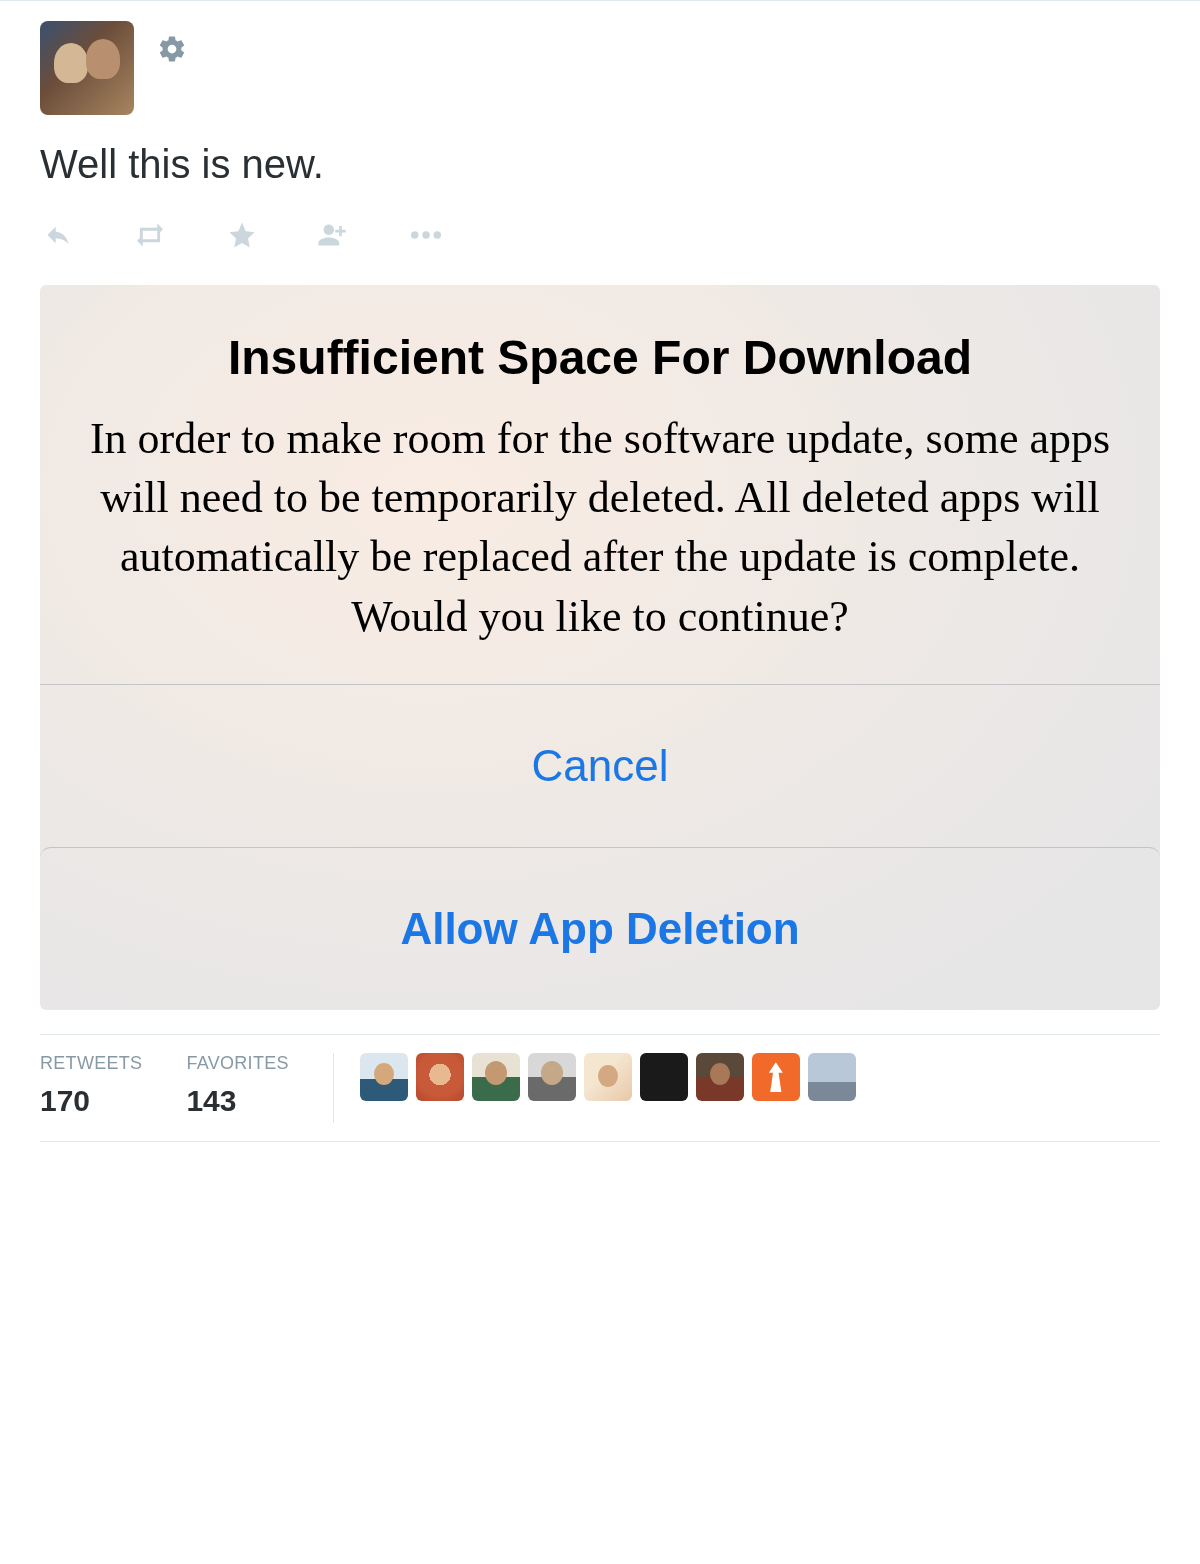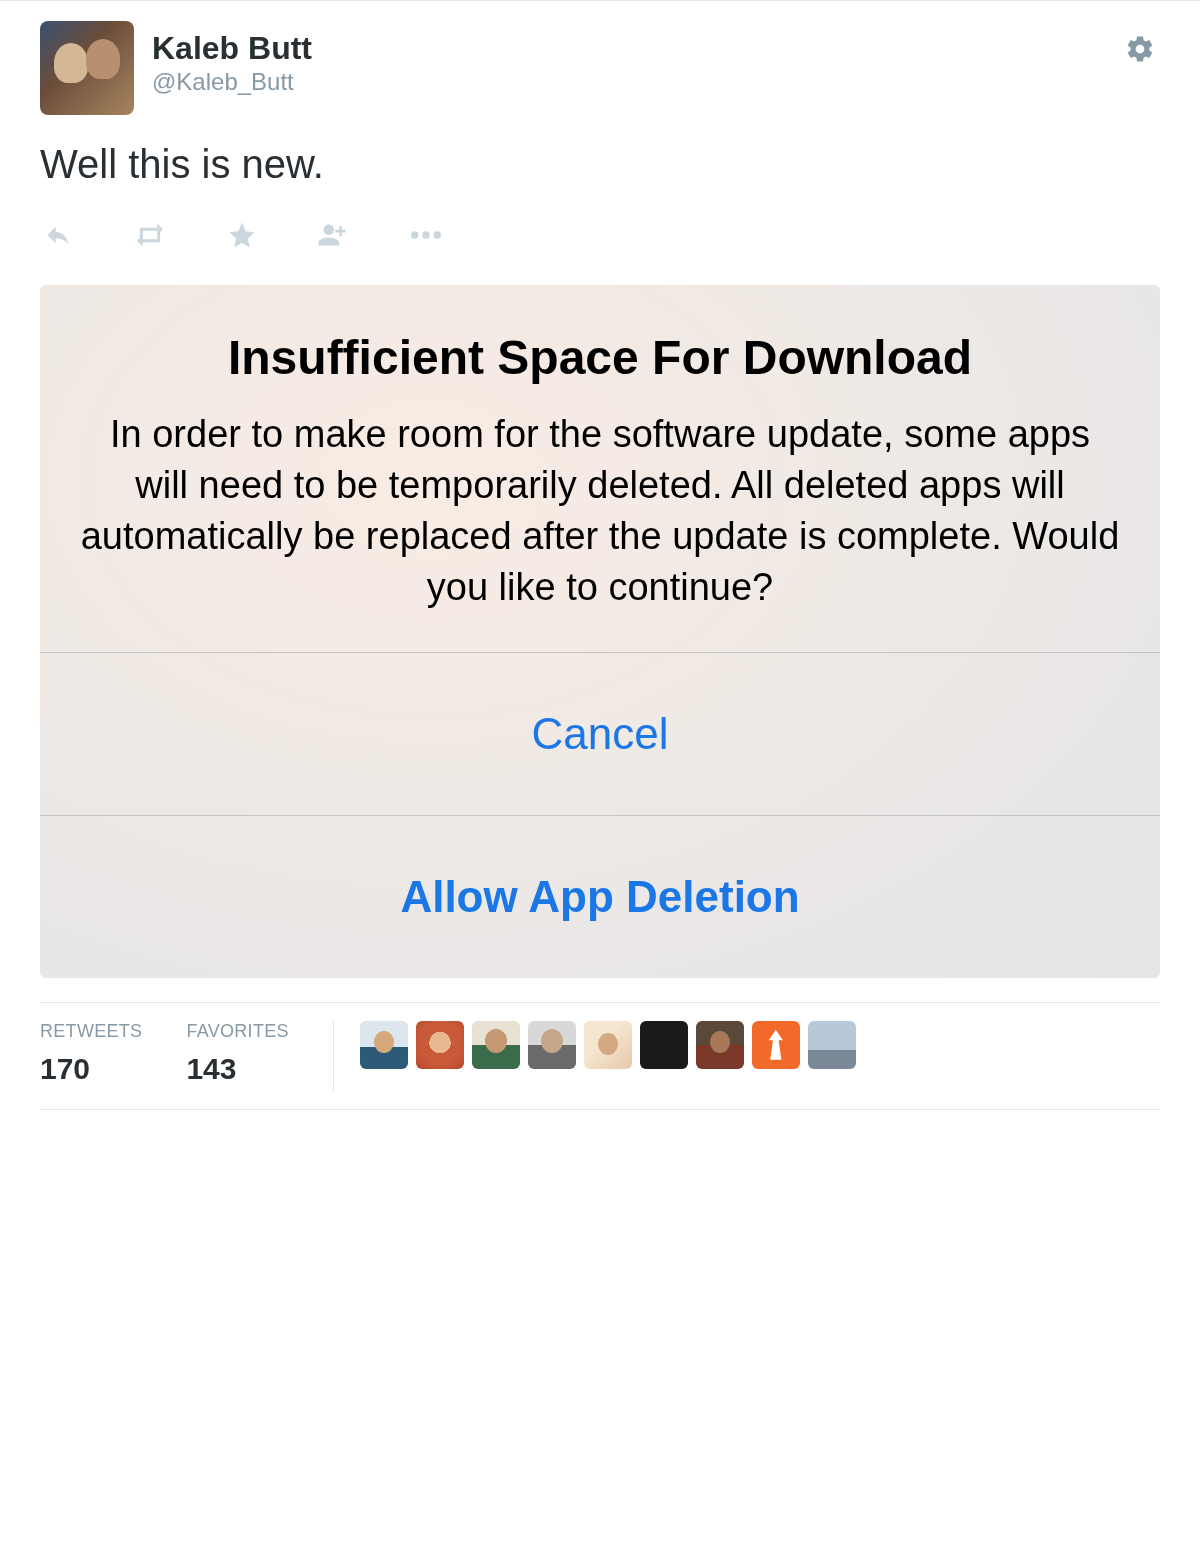--- a/index.html
+++ b/index.html
@@ -129,35 +129,37 @@
       text-align: center;
     }
     .dialog-title {
       font-size: 48px;
       font-weight: bold;
       color: #000;
       line-height: 1.2;
       margin-bottom: 22px;
     }
     .dialog-message {
-      font-size: 38px;
+      font-size: 44px;
       color: #000;
       line-height: 1.35;
       padding: 0 4px;
+      font-family: Liberation Serif, serif;
     }
     .dialog-btn {
       border-top: 1px solid #c4c4c6;
       text-align: center;
       padding: 56px 0;
       color: #1b77e5;
       font-size: 44px;
       cursor: pointer;
     }
     .dialog-btn.bold {
       font-weight: bold;
+      border-radius: 11px;
     }
     .tweet-stats {
       display: flex;
       align-items: flex-start;
       border-top: 1px solid #e1e8ed;
       border-bottom: 1px solid #e1e8ed;
       margin: 0 40px;
       padding: 18px 0;
     }
     .stat-group {
@@ -207,24 +209,20 @@
     .f8::after { content:""; position:absolute; width:14px; height:30px; background:#fff; left:17px; top:9px; clip-path: polygon(50% 0, 100% 35%, 70% 35%, 90% 100%, 10% 100%, 30% 35%, 0 35%); }
     .f9 { background: linear-gradient(#b8c8d8 60%, #7a8898 60%); }
   </style>
 </head>
 <body>
 
 <div class="tweet-container">
 
   <div class="tweet-header">
     <div class="avatar"></div>
-    <div class="user-info">
-      <div class="display-name">Kaleb Butt</div>
-      <div class="username">@Kaleb_Butt</div>
-    </div>
     <div class="header-actions">
       <div class="gear-btn">
         <svg width="30" height="30" viewBox="0 0 24 24" fill="currentColor">
             <path d="M19.4 13c.04-.33.06-.66.06-1s-.02-.67-.06-1l2.11-1.65c.19-.15.24-.42.12-.64l-2-3.46c-.12-.22-.39-.3-.61-.22l-2.49 1c-.52-.4-1.08-.73-1.69-.98l-.38-2.65C14.42 2.18 14.22 2 13.98 2h-4c-.24 0-.44.18-.47.4l-.38 2.65c-.61.25-1.17.59-1.69.98l-2.49-1c-.23-.09-.49 0-.61.22l-2 3.46c-.13.22-.07.49.12.64L4.57 11c-.04.33-.07.66-.07 1s.02.67.07 1l-2.11 1.65c-.19.15-.24.42-.12.64l2 3.46c.12.22.39.3.61.22l2.49-1c.52.4 1.08.73 1.69.98l.38 2.65c.03.22.23.4.47.4h4c.24 0 .44-.18.47-.4l.38-2.65c.61-.25 1.17-.59 1.69-.98l2.49 1c.23.09.49 0 .61-.22l2-3.46c.12-.22.07-.49-.12-.64L19.4 13zM12 15.5c-1.93 0-3.5-1.57-3.5-3.5s1.57-3.5 3.5-3.5 3.5 1.57 3.5 3.5-1.57 3.5-3.5 3.5z"></path>
           </svg>
       </div>
     </div>
   </div>
 
   <div class="tweet-text">Well this is new.</div>

